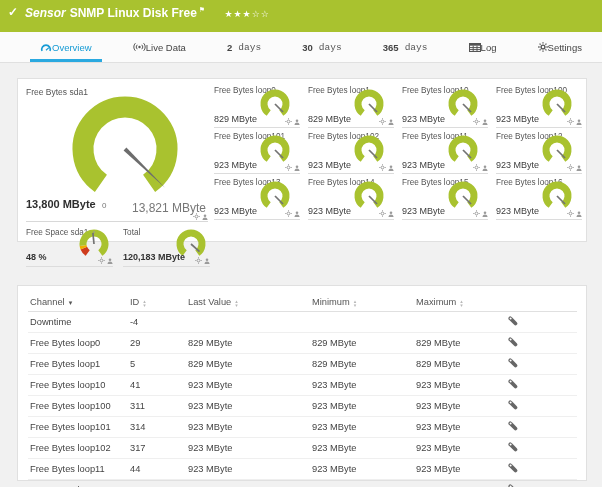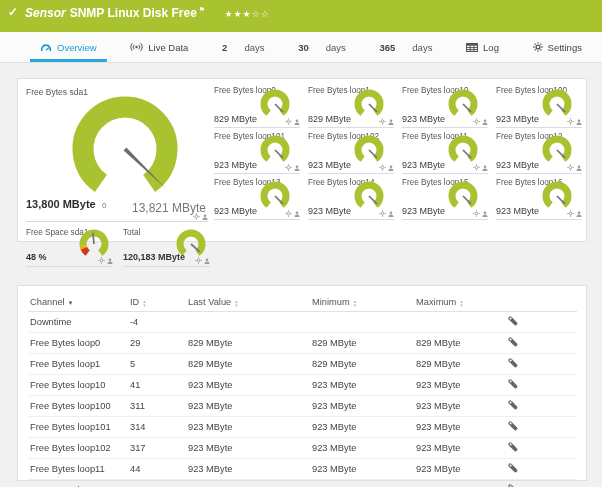--- a/index.html
+++ b/index.html
@@ -14,24 +14,24 @@
   .kind{font-style:italic;font-weight:600;margin-right:4px;}
   .title{font-weight:bold;}
   .flag{font-size:7px;vertical-align:super;margin-left:2px;}
   .stars{margin-left:16px;font-size:9px;letter-spacing:1px;}
   .status{font-size:8px;font-weight:normal;margin-top:10px;margin-left:1px;}
 
   
   .tabs{position:absolute;left:0;top:32px;width:602px;height:31px;background:#fbfbfb;
         border-bottom:1px solid #e0e0e0;display:flex;align-items:stretch;
         justify-content:space-between;padding:0 10px 0 30px;box-sizing:border-box;}
-  .tab{display:flex;align-items:center;gap:5px;padding:0 10px;font-size:9.5px;color:#444;
+  .tab{display:flex;align-items:center;padding:0 10px;font-size:9.5px;color:#444;
        cursor:pointer;position:relative;white-space:nowrap;}
   .tab .num{font-weight:bold;}
-  .tab .word{margin-left:12px;color:#555;}
+  .tab .word{margin-left:6px;color:#555;font-family:Liberation Mono, monospace;}
   .tab.active{color:#169bd5;}
   .tab.active::after{content:"";position:absolute;left:0;right:0;bottom:0;height:3px;background:#2aa9e0;}
   .tab-icon{display:inline-flex;align-items:center;}
 
   
   .panel{position:absolute;background:#fff;border:1px solid #e0e0e0;box-sizing:border-box;}
   .panel-gauges{left:17px;top:78px;width:570px;height:164px;}
   .panel-table{left:17px;top:285px;width:570px;height:196px;}
 
   

